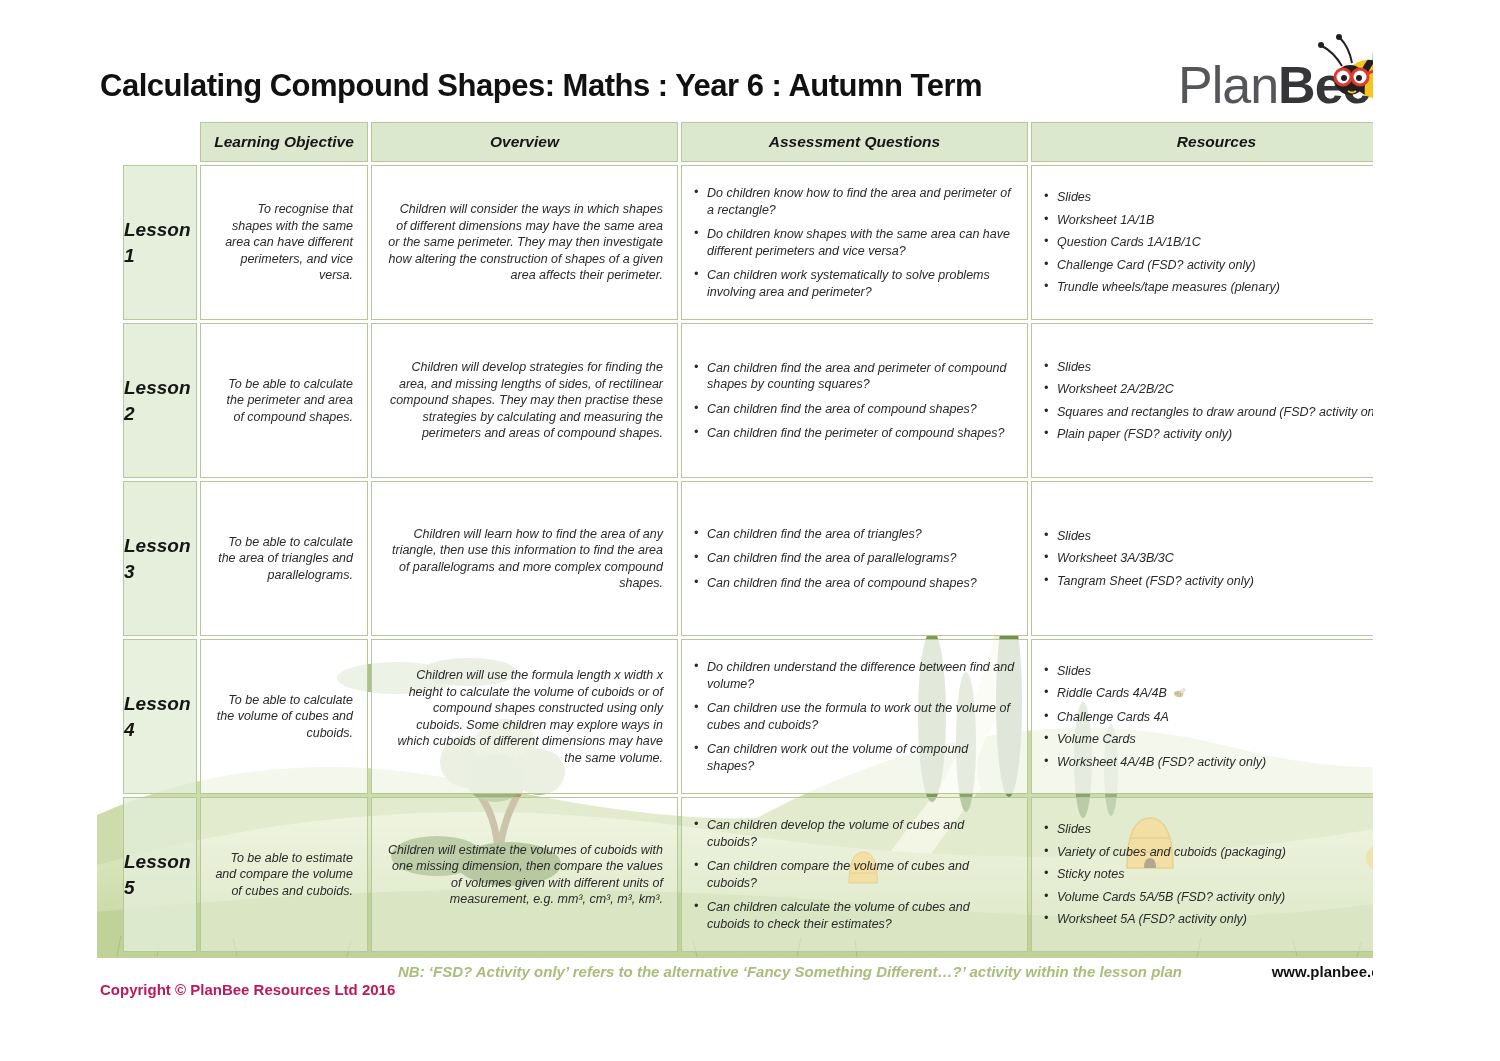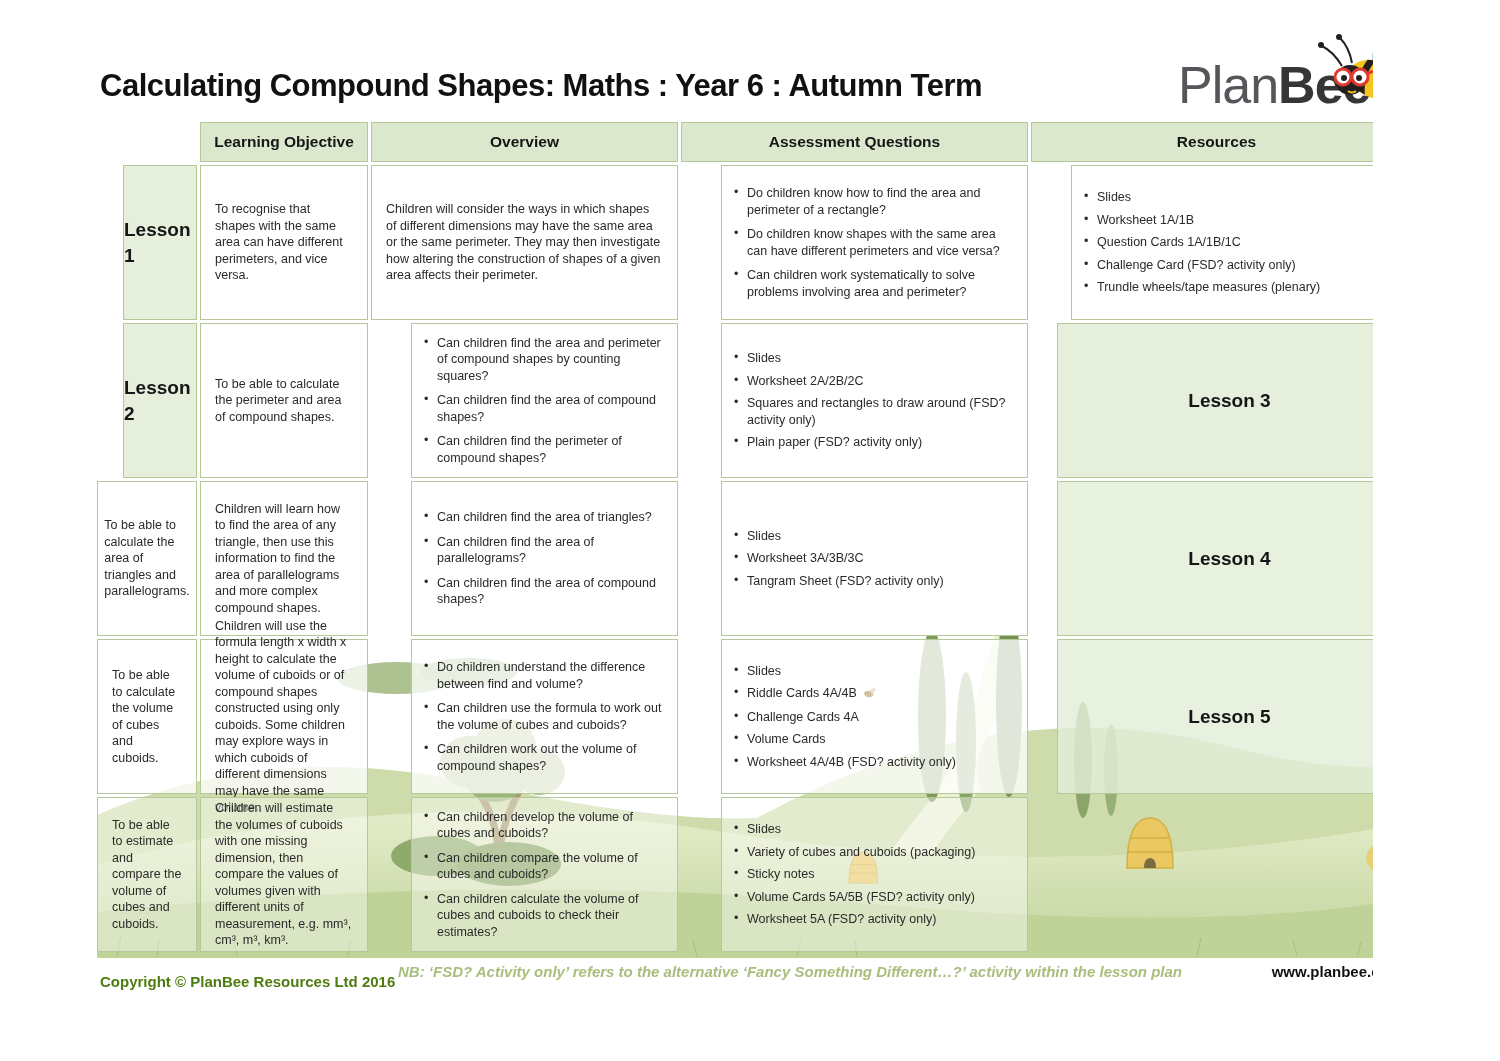--- a/index.html
+++ b/index.html
@@ -12,48 +12,48 @@
   .logo{position:absolute;left:1178px;top:55px;font-size:52px;letter-spacing:-1px;}
   .logo .plan{font-weight:400;color:#55565a;}
   .logo .bee{font-weight:700;color:#363639;}
   .bee-art{position:absolute;left:1310px;top:28px;}
 
   
   .table{position:absolute;left:97px;top:122px;z-index:2;display:grid;
          grid-template-columns:100px 168px 307px 347px 371px;
          grid-template-rows:40px repeat(5,155px);gap:3px;}
   .cell{box-sizing:border-box;border:1px solid #b5c897;background:#ffffff;
-        font-size:12.5px;line-height:1.32;}
+        font-size:12.5px;line-height:1.32;font-style:italic;}
   .hcell{background:#dce8ce;display:flex;align-items:center;justify-content:center;
          font-weight:700;font-size:15.5px;color:#161616;}
   .blank{border:none;background:transparent;}
   .lesson-cell{background:rgba(227,238,216,0.92);display:flex;align-items:center;
                justify-content:center;font-weight:700;font-size:19px;color:#161616;margin-left:26px;}
-  .center-cell{display:flex;align-items:center;justify-content:center;text-align:left;
+  .center-cell{display:flex;align-items:center;justify-content:center;text-align:right;
                padding:6px 14px;}
-  .list-cell{display:flex;flex-direction:column;justify-content:center;padding:0 12px;margin-left:40px;}
+  .list-cell{display:flex;flex-direction:column;justify-content:center;padding:0 12px;}
   .blist{list-style:none;margin:0;padding:0;}
   .blist li{position:relative;padding-left:13px;}
   .blist li::before{content:"\2022";position:absolute;left:0;top:-1px;}
   ul.q li{margin:8px 0;}
   ul.r li{margin:6px 0;}
   
   .tier-mid{background:rgba(255,255,255,0.78);}
   .tier-mid.lesson-cell{background:rgba(227,238,216,0.85);}
   .tier-low{background:rgba(255,255,255,0.42);}
   .tier-low.lesson-cell{background:rgba(227,238,216,0.82);}
 
   .bee-mini{display:inline-block;margin-left:7px;vertical-align:-1px;}
 
   
   .landscape{position:absolute;left:97px;top:620px;width:1305px;height:338px;z-index:1;}
 
   
   .footer{position:absolute;left:0;top:961px;width:1500px;height:26px;}
-  .copyright{position:absolute;left:100px;top:12px;font-weight:700;font-size:15px;color:#4d7c0f;}
+  .copyright{position:absolute;left:100px;top:20px;font-weight:700;font-size:15px;color:#be185d;}
   .fsd-note{position:absolute;left:250px;right:170px;top:2px;text-align:center;
             font-weight:700;font-style:italic;font-size:15px;color:#a8be7c;}
   .website{position:absolute;right:98px;top:2px;font-weight:700;font-size:15px;color:#111;}
 </style>
 </head>
 <body>
 
 <div class="page">
 
   <svg class="landscape" viewBox="0 0 1305 338" preserveAspectRatio="none">
@@ -160,20 +160,21 @@
           <li><span>Slides</span></li>
           <li><span>Worksheet 1A/1B</span></li>
           <li><span>Question Cards 1A/1B/1C</span></li>
           <li><span>Challenge Card (FSD? activity only)</span></li>
           <li><span>Trundle wheels/tape measures (plenary)</span></li>
         </ul>
     </div>
 
     <div class="cell lesson-cell">Lesson 2</div>
     <div class="cell center-cell">To be able to calculate the perimeter and area of compound shapes.</div>
+    <div class="cell center-cell">Children will develop strategies for finding the area, and missing lengths of sides, of rectilinear compound shapes. They may then practise these strategies by calculating and measuring the perimeters and areas of compound shapes.</div>
     <div class="cell list-cell">
       <ul class="blist q">
           <li>Can children find the area and perimeter of compound shapes by counting squares?</li>
           <li>Can children find the area of compound shapes?</li>
           <li>Can children find the perimeter of compound shapes?</li>
         </ul>
     </div>
     <div class="cell list-cell">
       <ul class="blist r">
           <li><span>Slides</span></li>

